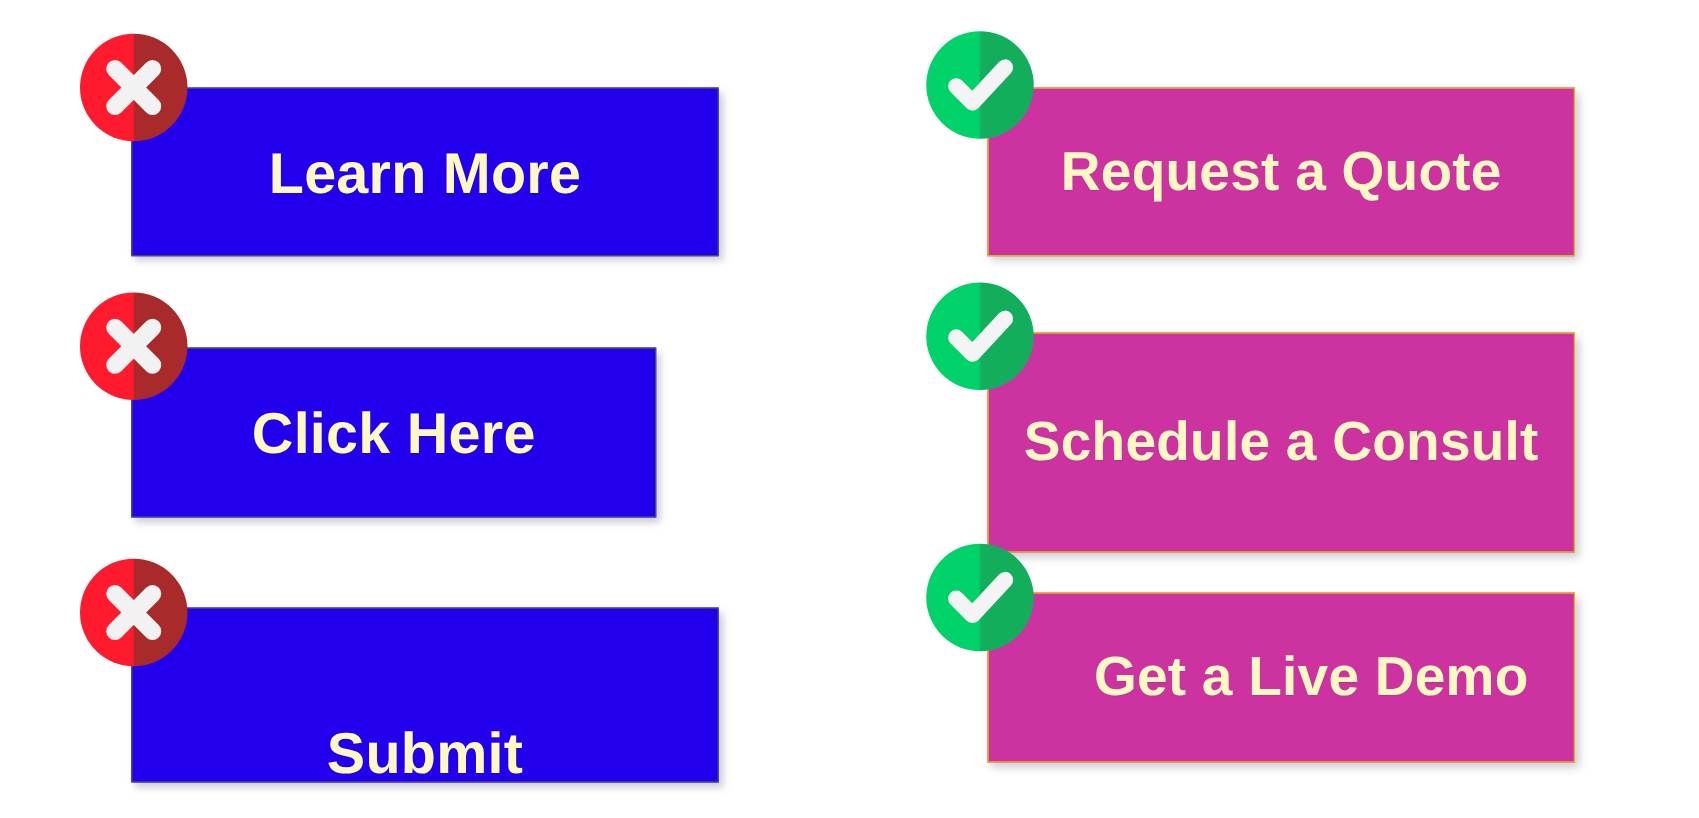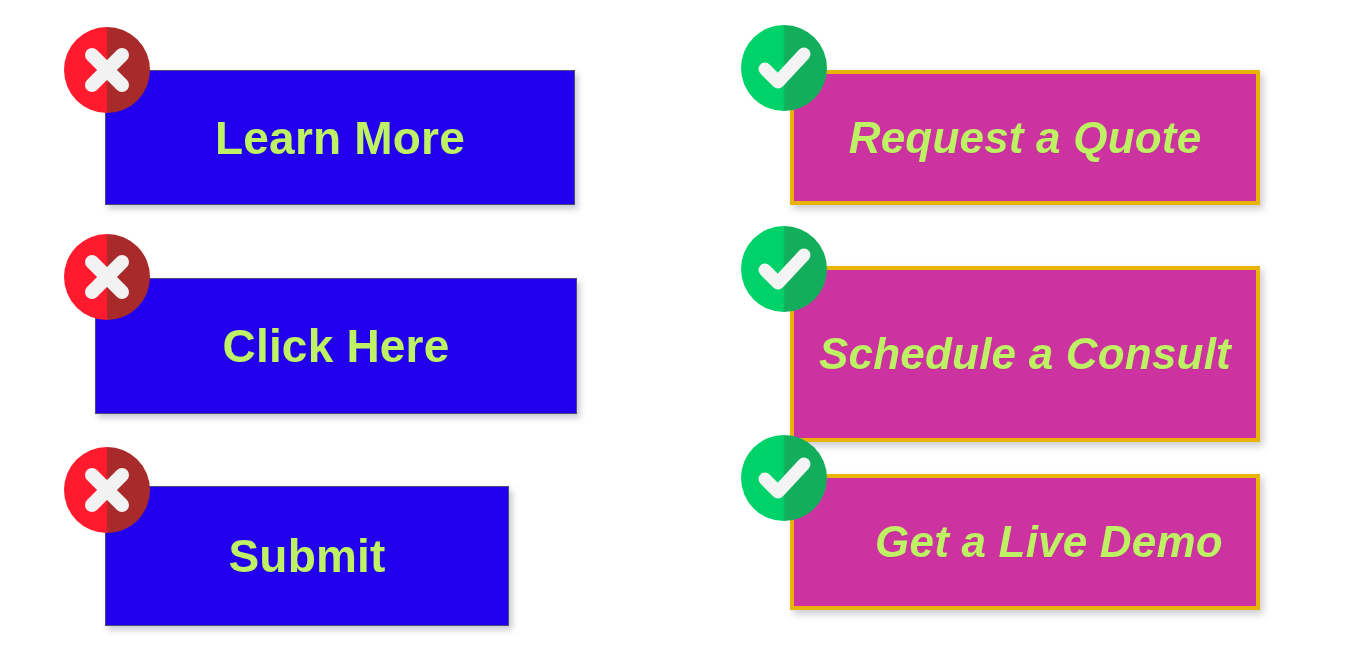--- a/index.html
+++ b/index.html
@@ -33,44 +33,43 @@
     display: flex;
     align-items: center;
     justify-content: center;
     box-sizing: border-box;
     text-align: center;
     user-select: none;
     cursor: pointer;
   }
 
   .cta-label {
-    color: #bef264;
+    color: #fef9c3;
     font-weight: bold;
     letter-spacing: 0.2px;
     line-height: 1;
     white-space: nowrap;
     text-shadow: 0 1px 1px rgba(0,0,0,0.08);
   }
 
   
   .cta-button.variant-blue {
     background: #2200ee;
     border: 1px solid #4a4a7a;
     box-shadow: 3px 4px 6px rgba(120,120,140,0.40);
   }
   .cta-button.variant-blue .cta-label {
     font-size: 46px;
   }
 
   
   .cta-button.variant-pink {
     background: #cc33a0;
-    border: 4px solid #eab308;
+    border: 1px solid #eab308;
     box-shadow: 3px 4px 7px rgba(130,130,145,0.42);
-    font-style: italic;
   }
   .cta-button.variant-pink .cta-label {
     font-size: 44px;
   }
 
   
   .status-badge {
     position: absolute;
     width: 86px;
     height: 86px;
@@ -117,41 +116,41 @@
               <stop offset="100%" stop-color="#a82a2a"></stop>
             </linearGradient>
           </defs>
           <circle cx="43" cy="43" r="43" fill="url(#gradCross1)"></circle>
           <path d="M28 28 L58 58 M58 28 L28 58" stroke="#f2f2f2" stroke-width="14" stroke-linecap="round"></path>
         </svg>
       </span>
     </div>
 
     <div class="btn-group" style="left:0px; top:0px;">
-      <div class="cta-button variant-blue" style="left:95px; top:278px; width:482px; height:136px;justify-content:center;">
+      <div class="cta-button variant-blue" style="left:105px; top:278px; width:420px; height:136px;justify-content:center;">
         <span class="cta-label">Click Here</span>
       </div>
       <span class="status-badge" style="left:64px; top:234px;">
         <svg viewBox="0 0 86 86" xmlns="http://www.w3.org/2000/svg">
           <defs>
             <linearGradient id="gradCross2" x1="0" y1="0" x2="1" y2="0">
               <stop offset="0%" stop-color="#ff1a2e"></stop>
               <stop offset="49%" stop-color="#ff1a2e"></stop>
               <stop offset="51%" stop-color="#a82a2a"></stop>
               <stop offset="100%" stop-color="#a82a2a"></stop>
             </linearGradient>
           </defs>
           <circle cx="43" cy="43" r="43" fill="url(#gradCross2)"></circle>
           <path d="M28 28 L58 58 M58 28 L28 58" stroke="#f2f2f2" stroke-width="14" stroke-linecap="round"></path>
         </svg>
       </span>
     </div>
 
     <div class="btn-group" style="left:0px; top:0px;">
-      <div class="cta-button variant-blue" style="left:105px; top:486px; width:404px; height:140px;">
+      <div class="cta-button variant-blue" style="left:105px; top:486px; width:470px; height:140px;align-items:flex-end;">
         <span class="cta-label">Submit</span>
       </div>
       <span class="status-badge" style="left:64px; top:447px;">
         <svg viewBox="0 0 86 86" xmlns="http://www.w3.org/2000/svg">
           <defs>
             <linearGradient id="gradCross3" x1="0" y1="0" x2="1" y2="0">
               <stop offset="0%" stop-color="#ff1a2e"></stop>
               <stop offset="49%" stop-color="#ff1a2e"></stop>
               <stop offset="51%" stop-color="#a82a2a"></stop>
               <stop offset="100%" stop-color="#a82a2a"></stop>

